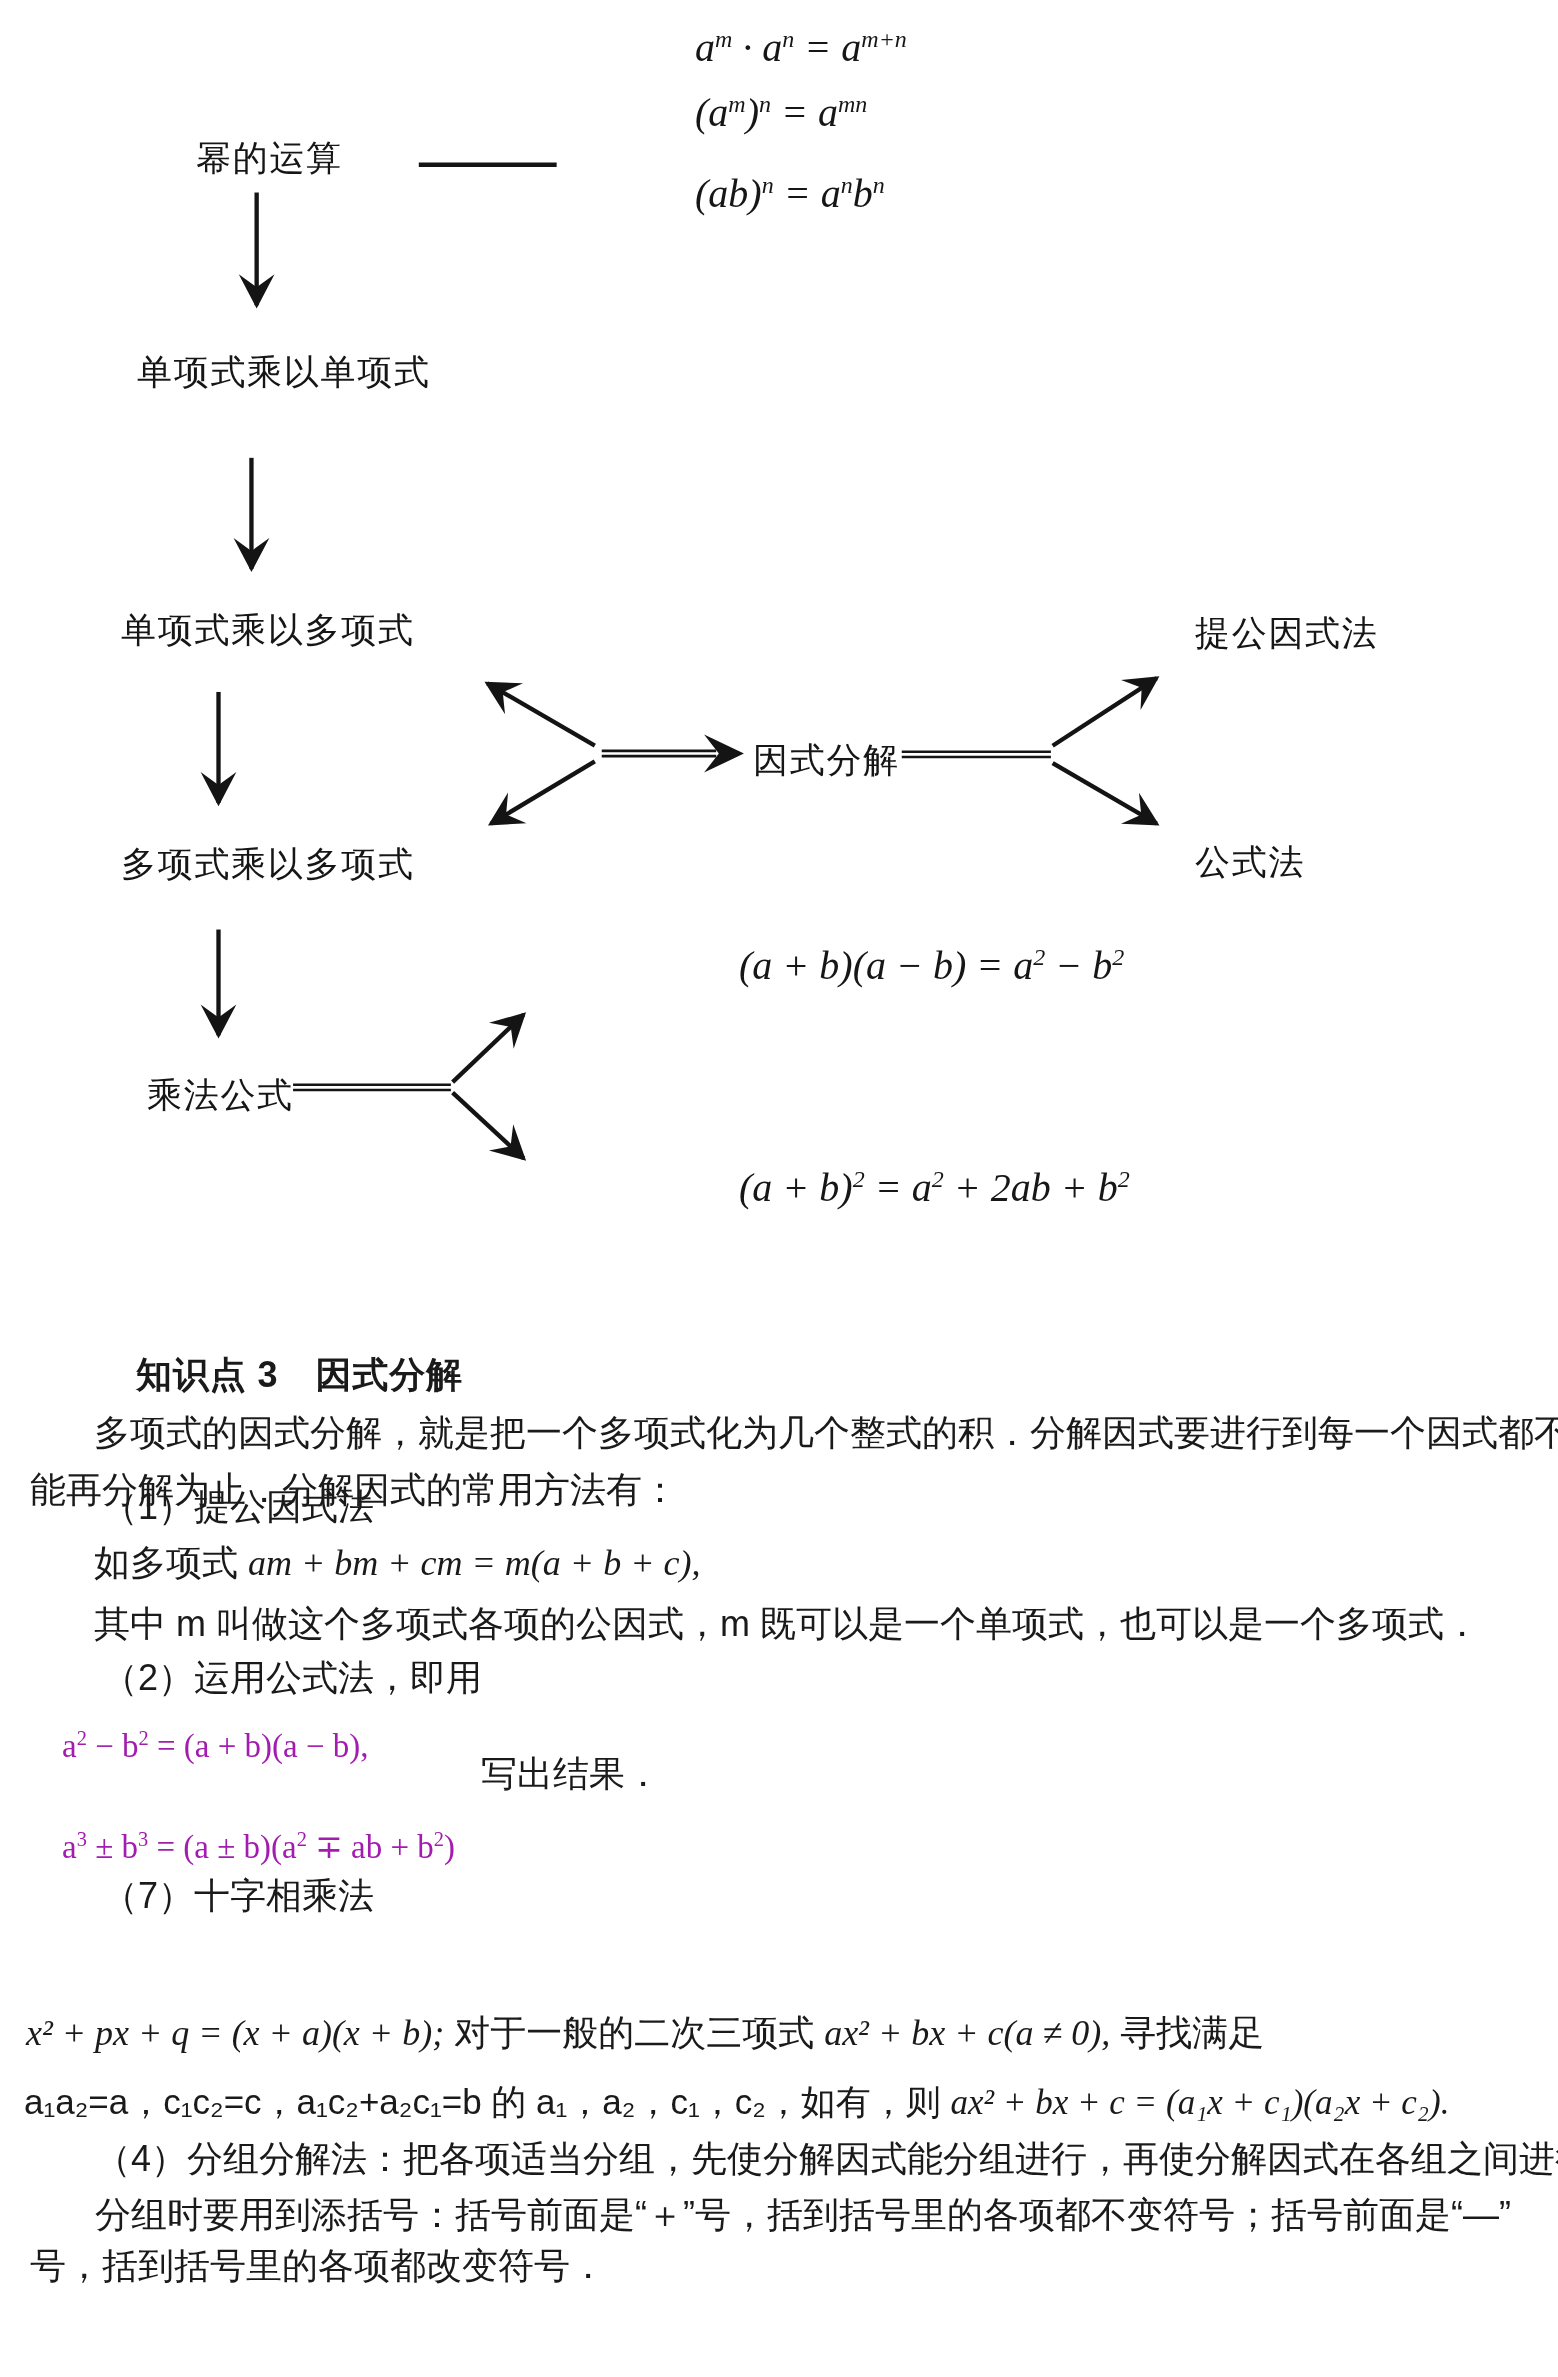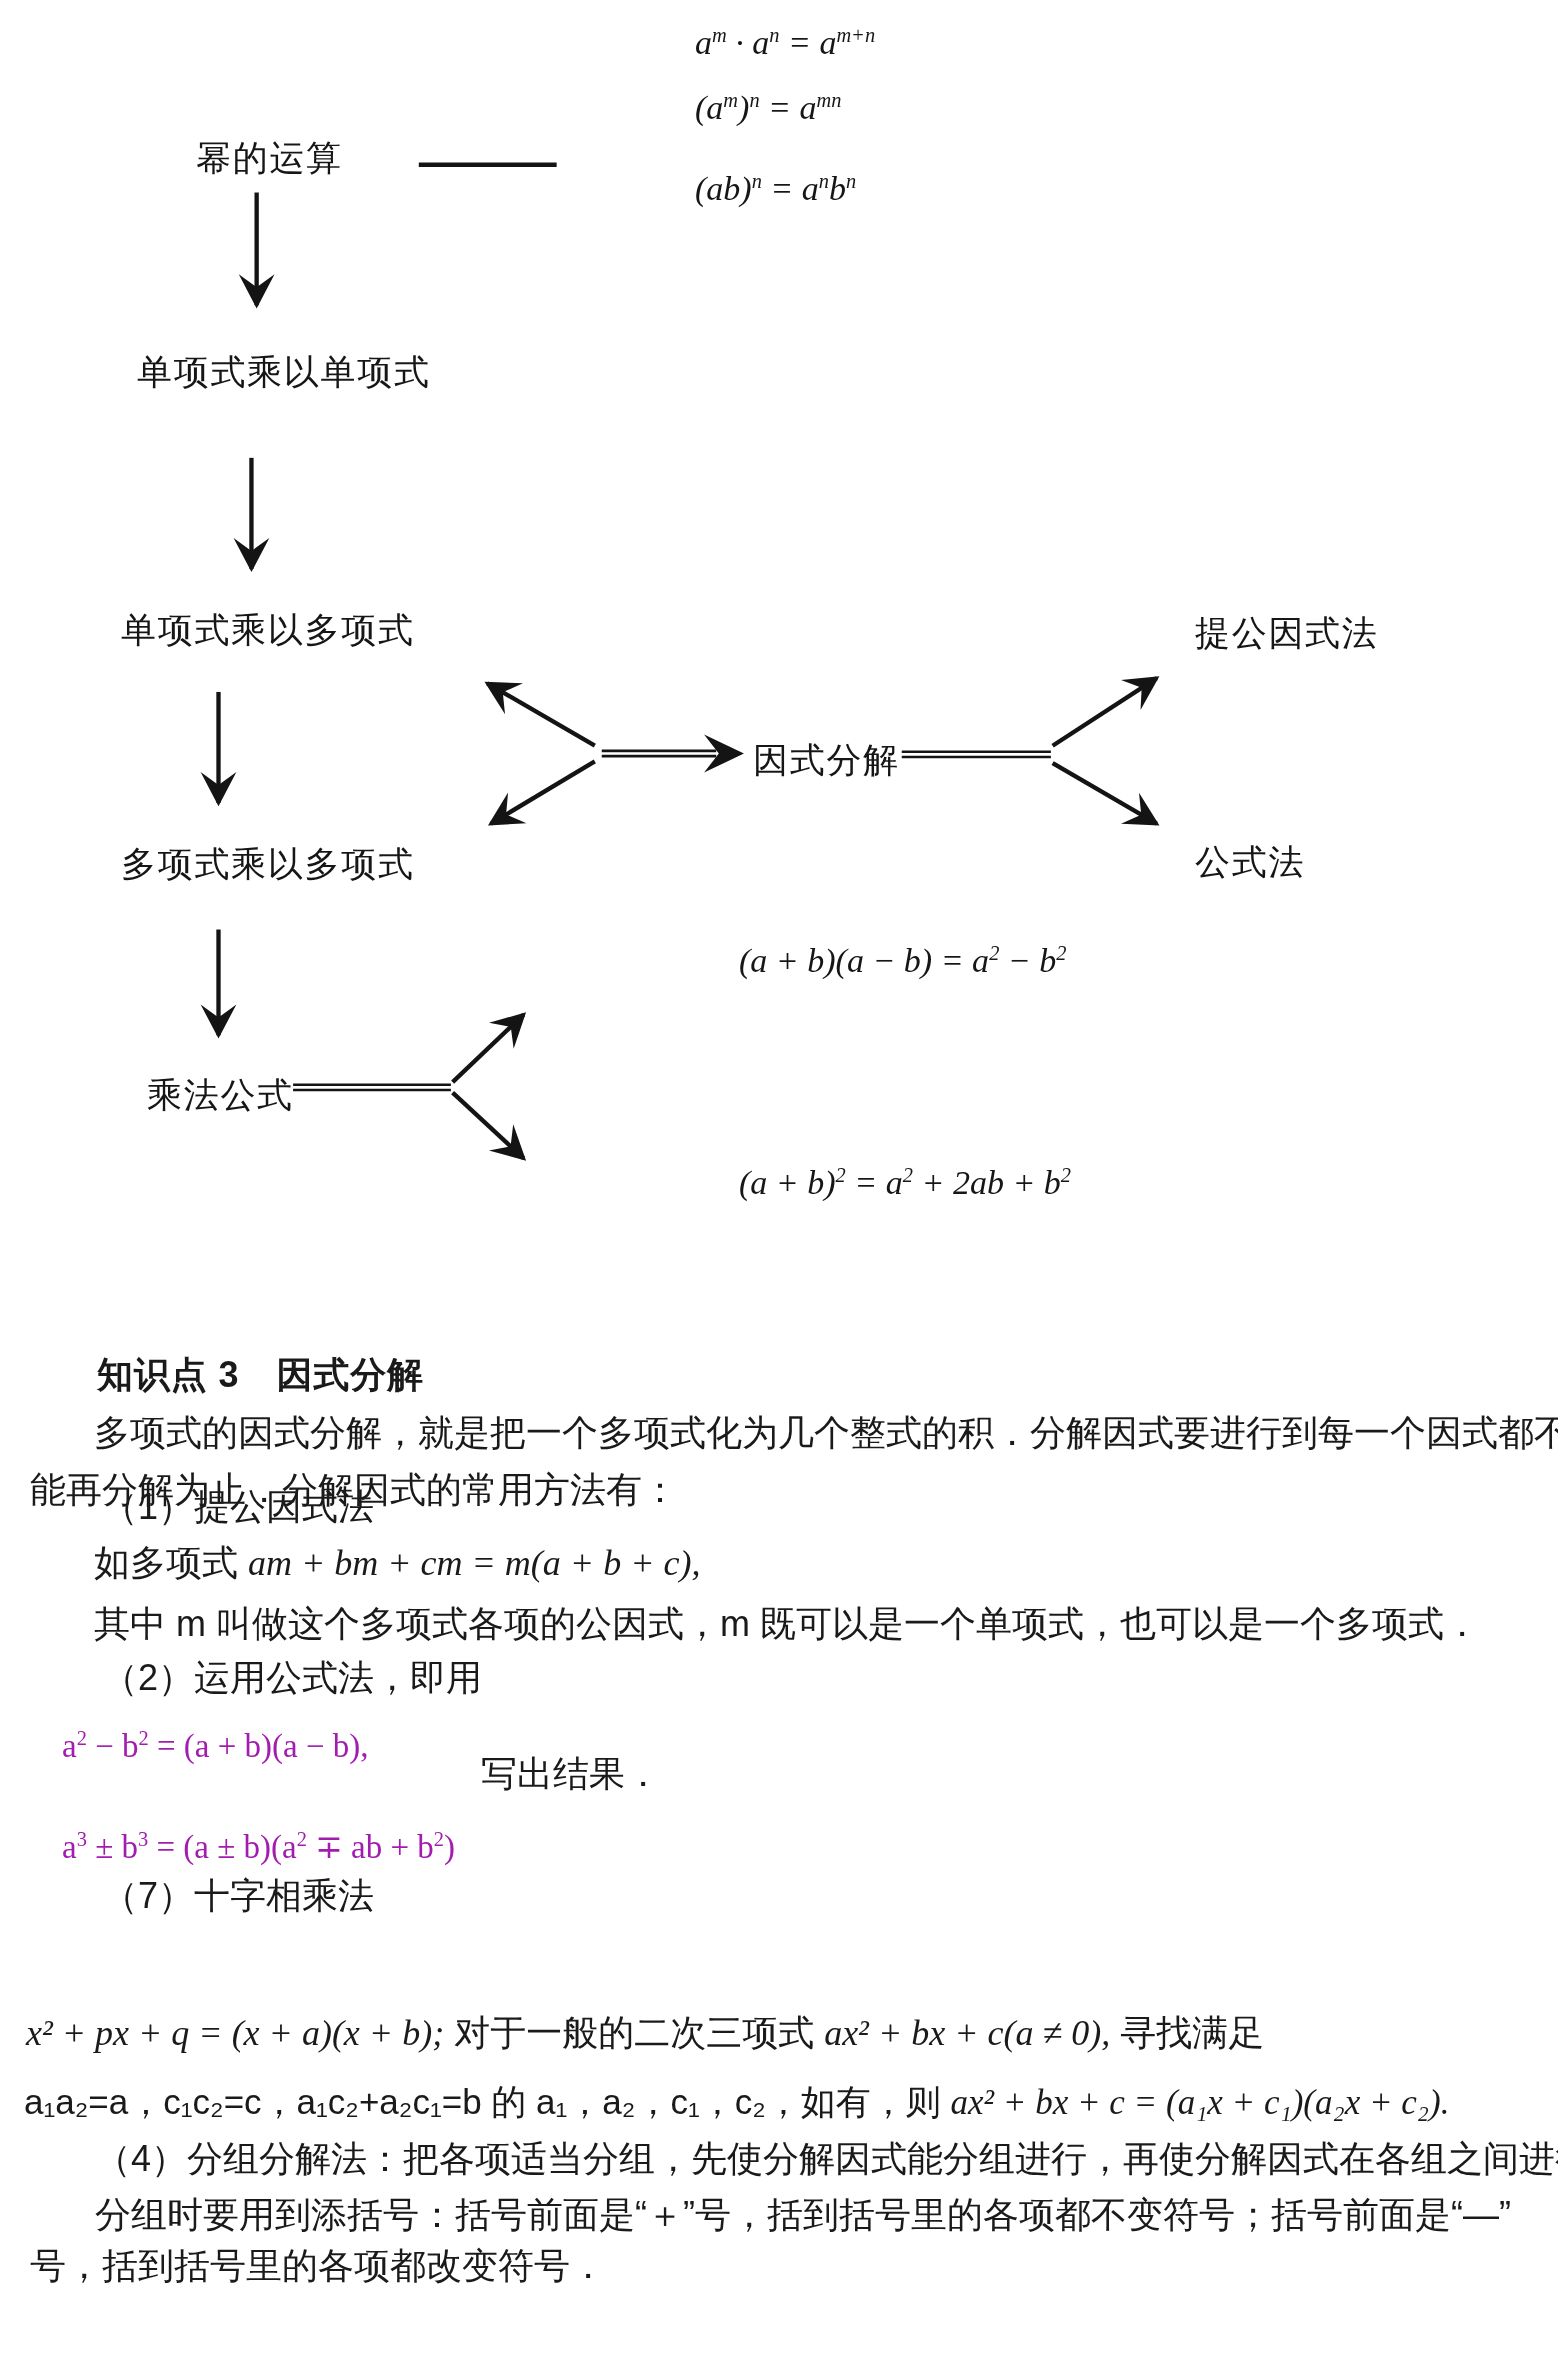--- a/index.html
+++ b/index.html
@@ -19,33 +19,33 @@
     position:absolute;
     font-size:35px;
     letter-spacing:1.7px;
     white-space:nowrap;
     color:#161616;
   }
   .formula{
     position:absolute;
     font-family:"Liberation Serif","DejaVu Serif",serif;
     font-style:italic;
-    font-size:34px;
+    font-size:40px;
     white-space:nowrap;
     color:#161616;
   }
   .formula sup{font-size:0.60em;font-style:italic;}
   .tl{
     position:absolute;
     font-size:36px;
     line-height:45px;
     white-space:pre;
     color:#1a1a1a;
   }
-  .tl.h{font-weight:bold;letter-spacing:0.9px;}
+  .tl.h{font-weight:bold;letter-spacing:0.9px;margin-left:39px;}
   .math{font-family:"Liberation Serif","DejaVu Serif",serif;font-style:italic;}
   .gline{
     position:absolute;
     font-family:"Liberation Serif","DejaVu Serif",serif;
     font-size:33px;
     line-height:42px;
     white-space:pre;
     color:#a21caf;
   }
   .gline sup{font-size:0.62em;}

